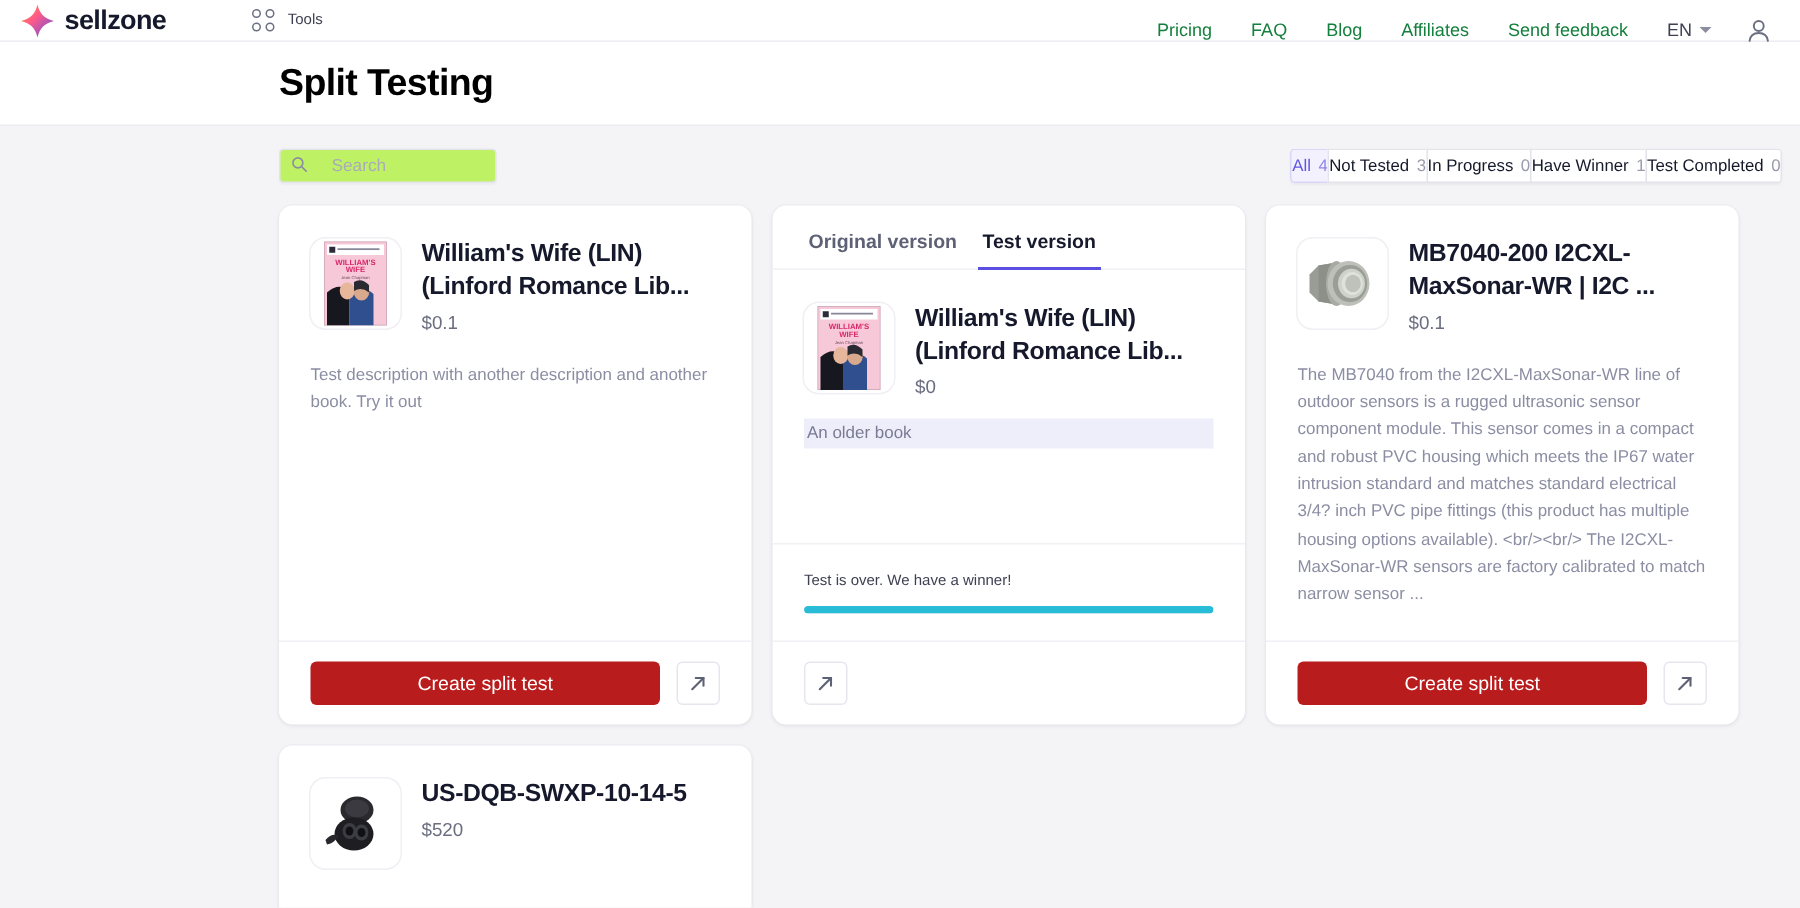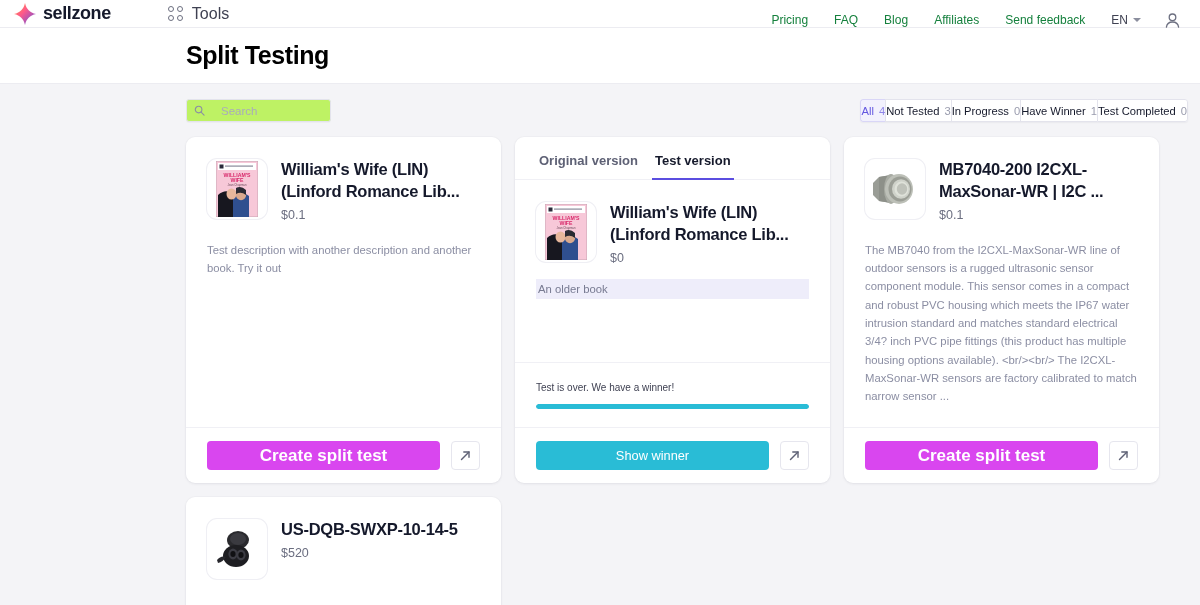--- a/index.html
+++ b/index.html
@@ -30,21 +30,21 @@
   }
   .tools-grid {
     width: 15px; height: 15px;
     display: grid; grid-template-columns: 1fr 1fr; grid-template-rows: 1fr 1fr;
     gap: 3px;
   }
   .tools-grid i {
     display:block; width: 6px; height: 6px; border-radius: 50%;
     border: 1.3px solid #6c6f80;
   }
-  .tools-label { font-size: 16px; color: #3f4152; }
+  .tools-label { font-size: 10px; color: #3f4152; }
 
   .nav-right {
     position: absolute; right: 12px; top: 0; height: 40px;
     display: flex; align-items: center; gap: 0;
   }
   .nav-item {
     font-size: 12px; color: #15803d; padding: 0 13px; cursor: pointer;
     white-space: nowrap;
   }
   .lang-sel {
@@ -137,21 +137,21 @@
   }
   .prod-desc.hl { background: #eeedfa; color:#787b92; margin-top: 14px; padding: 1px 2px; }
 
   .card-foot {
     padding: 13px 21px 13px 21px;
     border-top: 1px solid #f0f0f5;
     display: flex; align-items: center; gap: 11px;
   }
   .btn-primary {
     flex: 1 1 auto; height: 29px; border-radius: 4px; border: none;
-    background: #d946ef; color: #fff; font-size: 17px; font-weight: 700;
+    background: #b91c1c; color: #fff; font-size: 13px; font-weight: 400;
     font-family: "Liberation Sans", sans-serif; cursor: pointer;
     display:flex; align-items:center; justify-content:center;
   }
   .btn-primary.teal { background: #29bcd6; font-weight: 400; font-size: 12.8px; }
   .btn-icon {
     width: 29px; height: 29px; border-radius: 4px; background:#fff;
     border: 1px solid #e6e6ee; cursor: pointer;
     display:flex; align-items:center; justify-content:center;
   }
 
@@ -332,21 +332,20 @@
       </div>
       <div class="prod-desc hl">An older book</div>
     </div>
     <div class="ab-status">
       <div class="ab-status-text">Test is over. We have a winner!</div>
       <div class="progress">
           <i id="prog" style="width: 100%;"></i>
         </div>
     </div>
     <div class="card-foot">
-      <button class="btn-primary teal">Show winner</button>
       <button class="btn-icon">
         <svg width="13" height="13" viewBox="0 0 13 13">
           <line x1="2.5" y1="10.5" x2="10" y2="3" stroke="#5e6175" stroke-width="1.4" stroke-linecap="round"></line>
           <polyline points="4.8,3 10,3 10,8.2" fill="none" stroke="#5e6175" stroke-width="1.4" stroke-linecap="round" stroke-linejoin="round"></polyline>
         </svg>
       </button>
     </div>
   </div>
 
   <div class="card tall">

